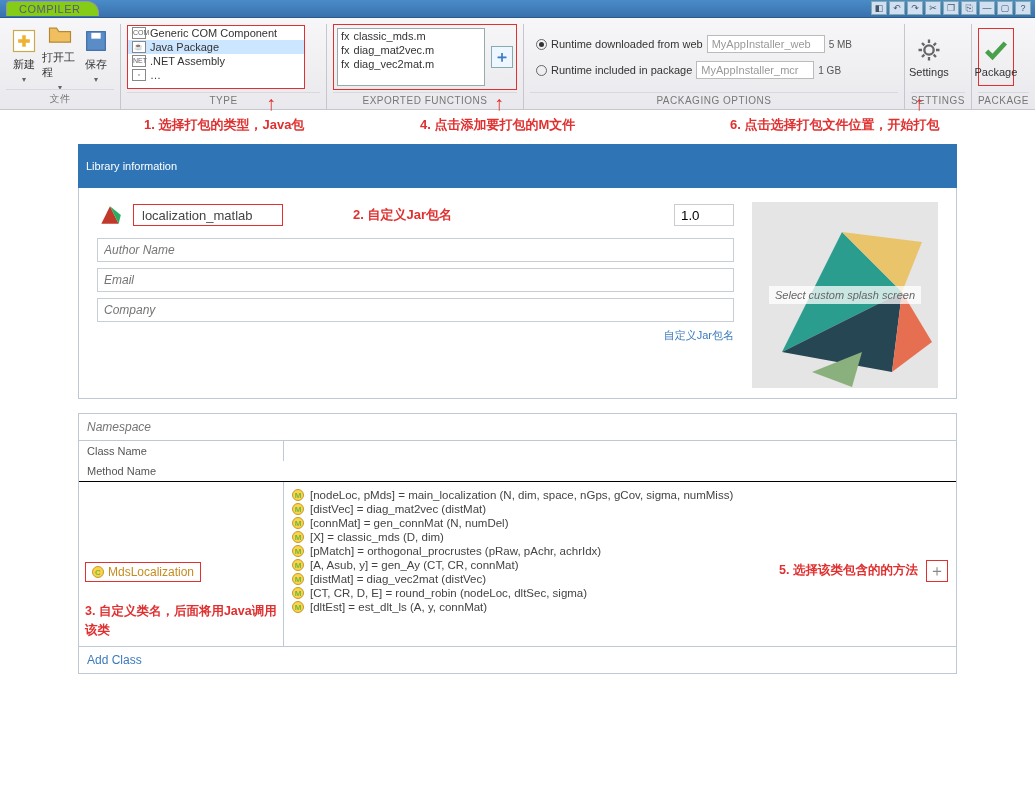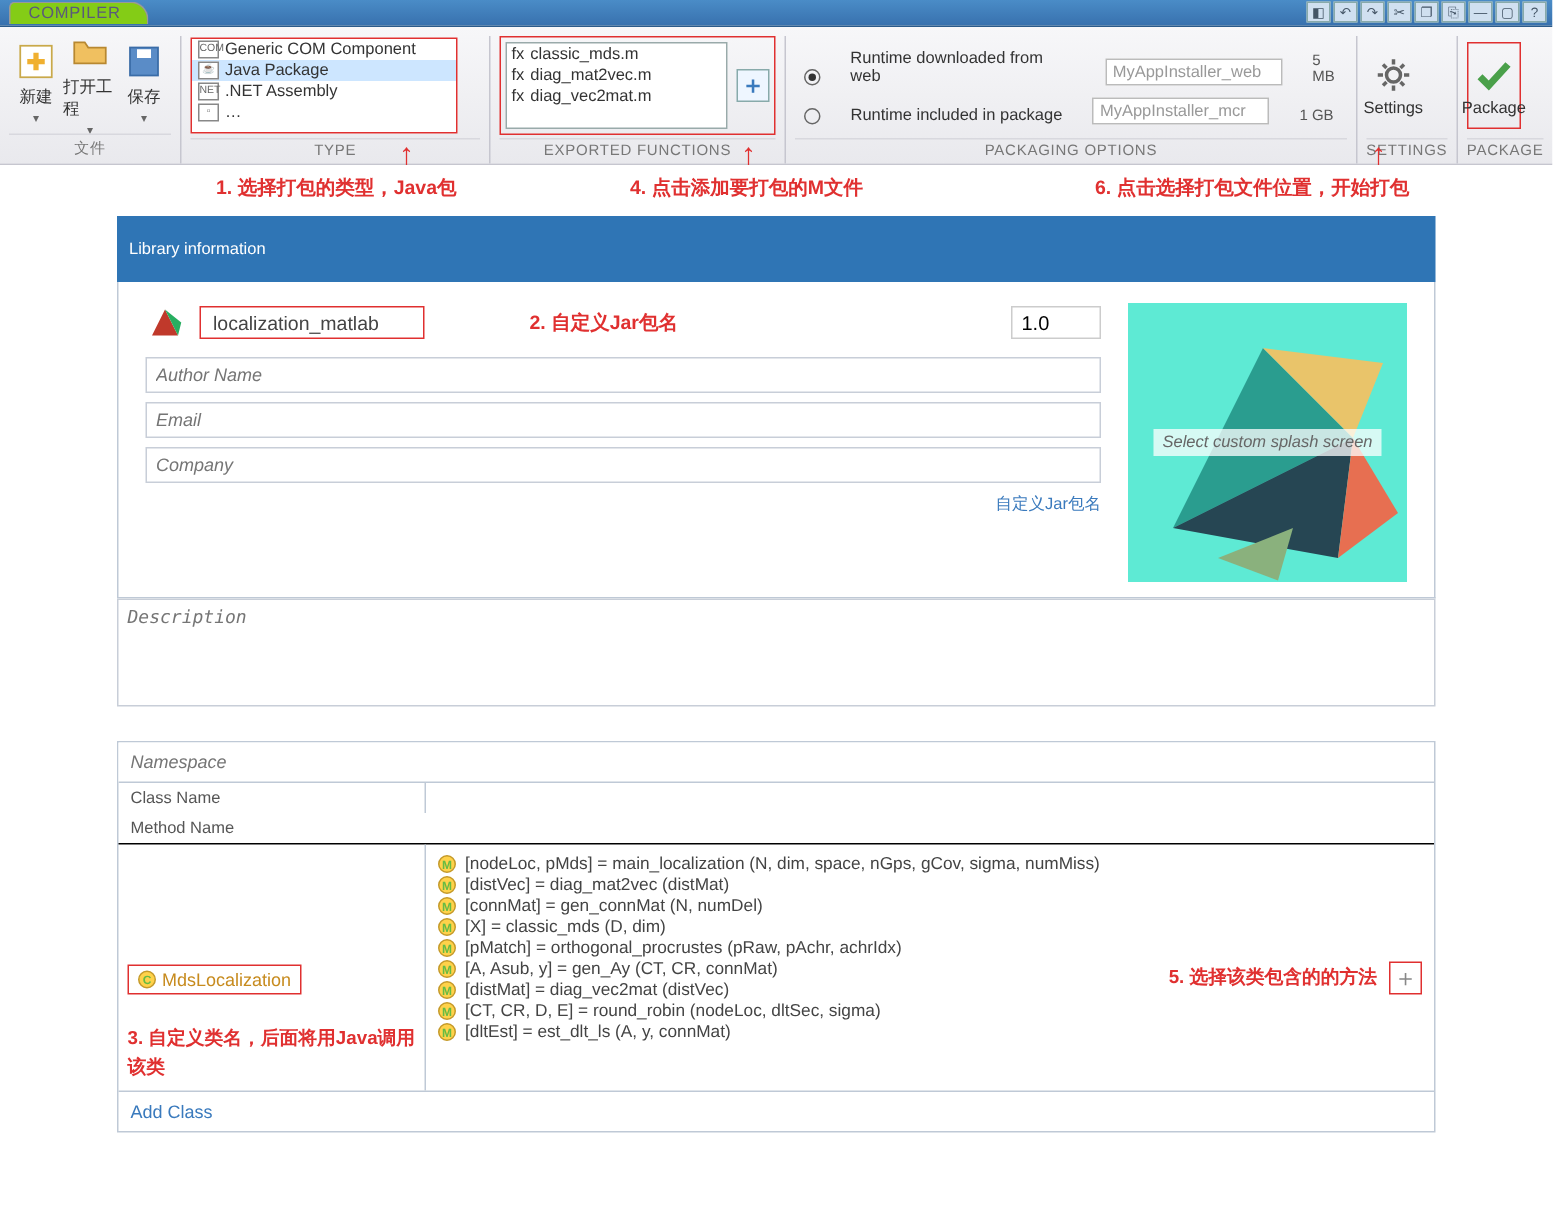--- a/index.html
+++ b/index.html
@@ -28,21 +28,21 @@
 .listbox { width: 178px; height: 64px; border: 1px solid #9aa; background: #fff; overflow: hidden; font-size: 11px; margin-right:12px; }
 .listbox .li { padding: 1px 4px; display: flex; align-items: center; gap: 4px; }
 .listbox .li.sel { background: #cde6ff; }
 .listbox .fi { width:14px; height:12px; border:1px solid #888; background:#fff; display:inline-block; font-size:7px; text-align:center; line-height:10px; color:#666;}
 
 .filesbox { width: 148px; height: 58px; border:1px solid #9aa; background:#fff; font-size:11px; overflow:hidden;}
 .filesbox .li { padding:1px 3px; display:flex; align-items:center; gap:4px;}
 .addbtn { width:22px; height:22px; border:1px solid #8aa; background:#eef6ff; margin-left:6px; color:#3a7abd; font-size:16px; font-weight:bold; display:flex; align-items:center; justify-content:center; cursor:pointer; }
 
 .pkgopts { font-size: 11px; color: #333; padding-left: 6px; }
-.pkgopts .row { display: flex; align-items: flex-end; gap: 20px; height: 26px; }
+.pkgopts .row { display: flex; align-items: center; gap: 4px; height: 26px; }
 .pkgopts input[type=text] { width: 118px; height: 18px; border: 1px solid #bbb; padding: 0 4px; font-size: 11px; color: #999; }
 .pkgopts .sz { font-size:10px; color:#555;}
 .radio { width:11px; height:11px; border:1px solid #666; border-radius:50%; display:inline-block; position:relative;}
 .radio.on::after { content:""; position:absolute; width:5px; height:5px; background:#333; border-radius:50%; left:2px; top:2px;}
 
 .hl-red { border: 1.5px solid #e03030 !important; }
 .hl-wrap { position: relative; }
 
 
 .annot { color: #e03030; font-size: 13px; font-weight: bold; }
@@ -53,21 +53,21 @@
 .main { background: #fff; padding: 0 0 20px 0; }
 .panel-hdr { background: #2f75b5; color: #fff; font-size: 11px; padding: 16px 8px; margin: 6px 78px 0 78px; }
 .section { margin: 0 78px; border: 1px solid #bfc9d6; border-top:none; padding: 14px 18px 10px 18px; display:flex; gap:18px; }
 .info-left { flex:1; }
 .info-row { display:flex; align-items:center; gap:10px; margin-bottom:10px;}
 .apptitle-in { border:1.5px solid #e03030; padding:3px 8px; font-size:13px; color:#444; width:150px; height:22px; }
 .ver-in { border:1px solid #ccc; width:60px; height:22px; padding:0 6px; }
 .field-in { width: 100%; border: 1px solid #c8ced8; padding: 4px 6px; font-size: 12px; color: #9aa2ad; font-style: italic; margin-bottom: 6px; }
 .linkish { color:#3a7abd; font-size:11px; text-align:right; }
 
-.splash { width: 186px; height: 186px; position: relative; background:#5eead4; }
+.splash { width: 186px; height: 186px; position: relative; background:#e5e5e5; }
 .splash-label { position:absolute; top:50%; left:50%; transform:translate(-50%,-50%); background:rgba(255,255,255,0.75); padding:3px 6px; font-size:11px; font-style:italic; color:#666; white-space:nowrap; }
 
 .ns-section { margin: 14px 78px 0 78px; border:1px solid #bfc9d6; }
 .ns-in { width:100%; border:none; border-bottom:1px solid #bfc9d6; padding:6px 8px; font-style:italic; color:#9aa2ad; font-size:12px;}
 .tbl-hdr { display:flex; border-bottom:1px solid #000000; font-size:11px; color:#555;flex-direction:column;}
 .tbl-hdr div { padding:4px 8px;}
 .tbl-hdr .c1 { width:205px; border-right:1px solid #bfc9d6;}
 .tbl-body { display:flex; }
 .tbl-body .c1 { width:205px; border-right:1px solid #bfc9d6; padding:80px 6px 6px 6px;}
 .clsname { border:1.5px solid #e03030; color:#c78b1e; padding:2px 6px; display:inline-flex; align-items:center; gap:4px; font-size:12px;}
@@ -265,21 +265,20 @@
       <svg width="186" height="186" viewBox="0 0 186 186">
         <polygon points="30,150 90,30 150,90" fill="#2a9d8f"></polygon>
         <polygon points="90,30 150,90 170,40" fill="#e9c46a"></polygon>
         <polygon points="30,150 90,120 150,90 140,170" fill="#264653"></polygon>
         <polygon points="140,170 150,90 180,140" fill="#e76f51"></polygon>
         <polygon points="60,170 110,150 100,185" fill="#8ab17d"></polygon>
       </svg>
       <div class="splash-label">Select custom splash screen</div>
     </div>
   </div>
-  <div style="margin:0 78px;"><textarea class="field-in" style="height: 72px; resize: none;" placeholder="Description"></textarea></div>
 
   <div class="ns-section">
     <input class="ns-in" placeholder="Namespace" style="">
     <div class="tbl-hdr">
       <div class="c1">Class Name</div>
       <div>Method Name</div>
     </div>
     <div class="tbl-body">
       <div class="c1">
         <span class="clsname">

